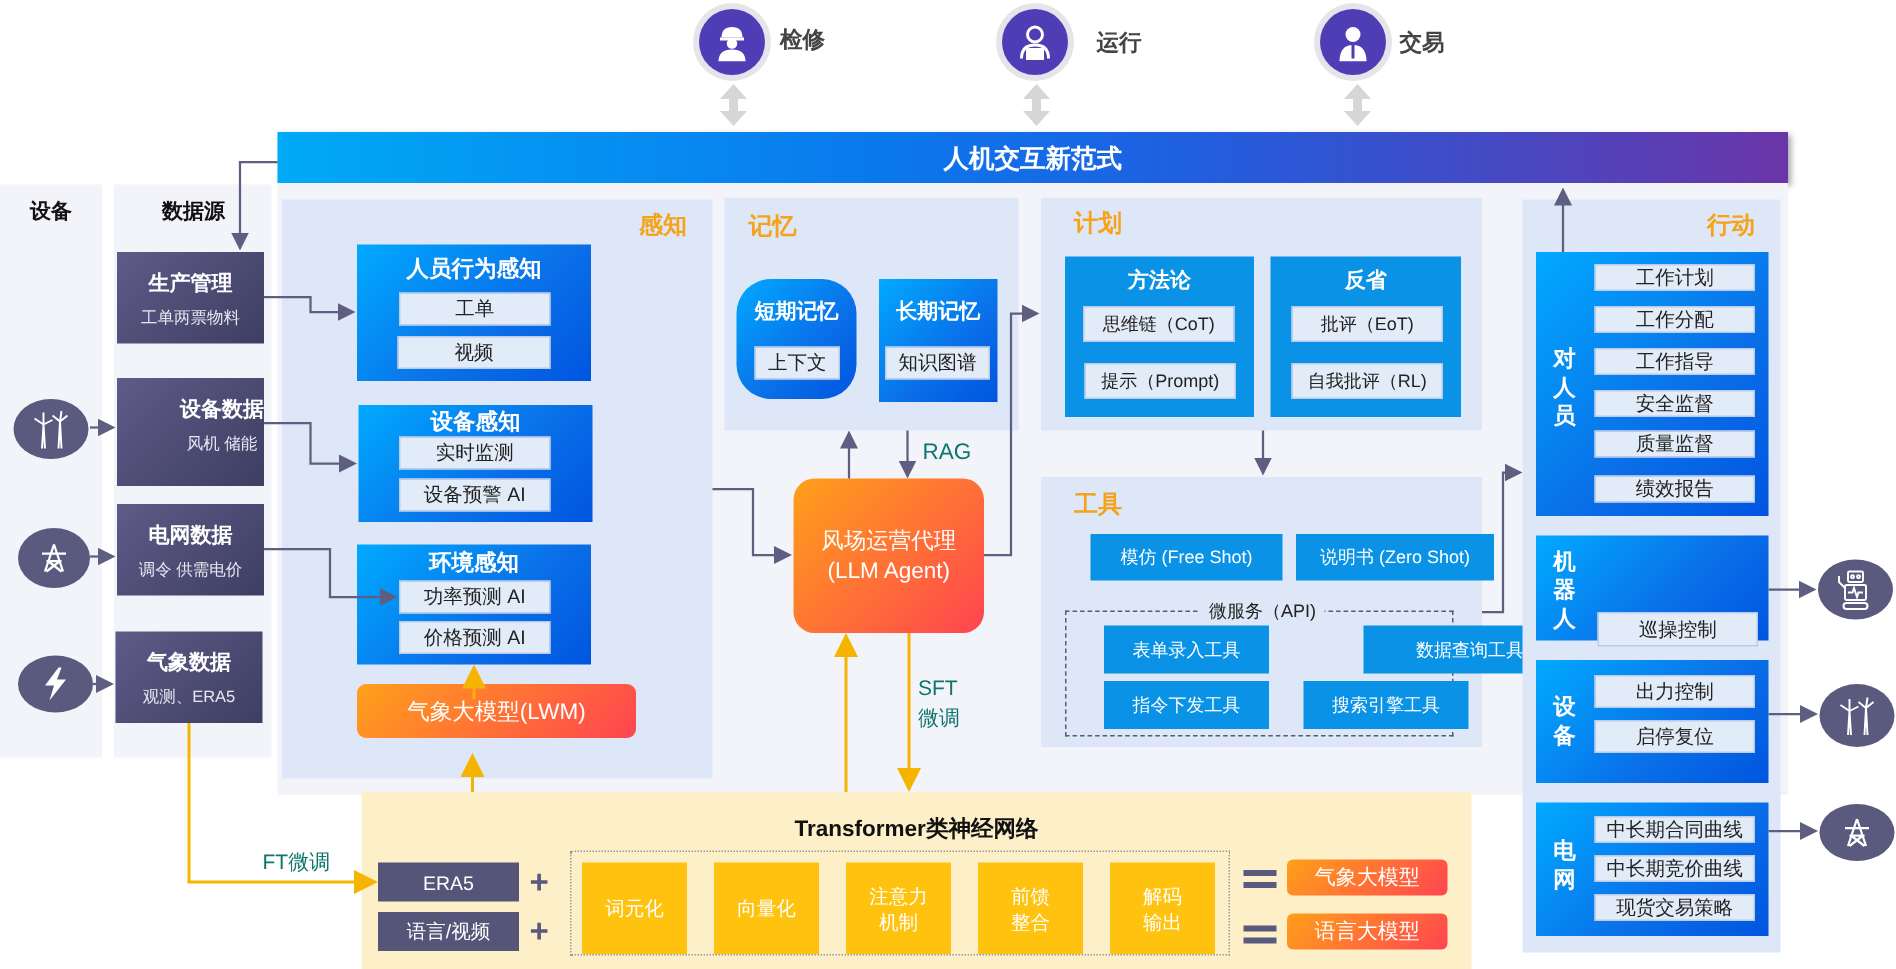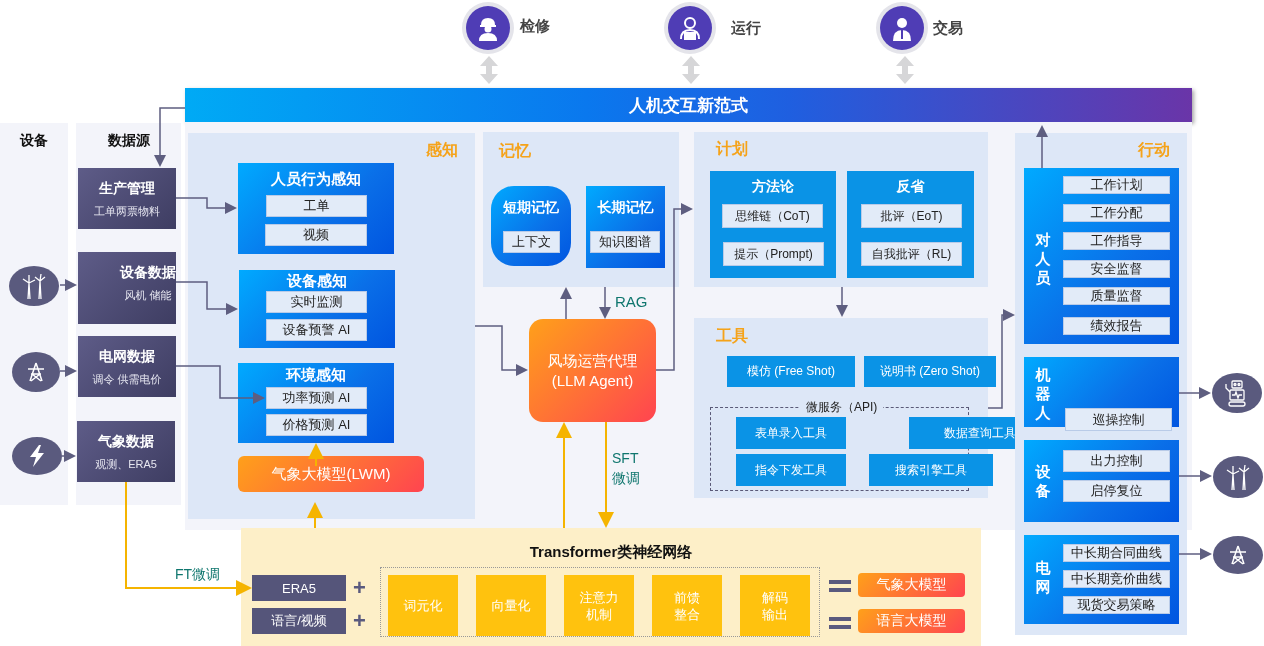--- a/index.html
+++ b/index.html
@@ -177,21 +177,21 @@
 
 <div class="abs panel" style="left:694px;top:318px;width:294px;height:180px;"></div>
 <div class="panel-title" style="left:716px;top:326px;">工具</div>
 <div class="flat" style="left:707px;top:356px;width:128px;height:31px;">模仿 (Free Shot)</div>
 <div class="flat" style="left:844px;top:356px;width:132px;height:31px;">说明书 (Zero Shot)</div>
 <div class="abs" style="left:710px;top:407px;width:259px;height:84px;border:1.5px dashed #5a5a78;"></div>
 <div class="abs" style="left:800px;top:399px;padding:0 6px;background:#dde7f7;font-size:12px;color:#222;">微服务（API)</div>
 <div class="flat" style="left:716px;top:417px;width:110px;height:32px;">表单录入工具</div>
 <div class="flat" style="left:889px;top:417px;width:110px;height:32px;padding-left:32px;">数据查询工具</div>
 <div class="flat" style="left:716px;top:454px;width:110px;height:32px;">指令下发工具</div>
-<div class="flat" style="left:849px;top:454px;width:124px;height:32px;font-family:Liberation Serif, serif;">搜索引擎工具</div>
+<div class="flat" style="left:849px;top:454px;width:110px;height:32px;font-family:Liberation Serif, serif;">搜索引擎工具</div>
 
 <div class="abs panel" style="left:1015px;top:133px;width:172px;height:502px;"></div>
 <div class="panel-title" style="left:1138px;top:140px;">行动</div>
 
 <div class="bluebox" style="left:1024px;top:168px;width:155px;height:176px;"></div>
 <div class="vert" style="left:1034px;top:230px;">对<br>人<br>员</div>
 <div class="chip" style="left:1063px;top:176px;width:107px;height:18px;">工作计划</div>
 <div class="chip" style="left:1063px;top:204px;width:107px;height:18px;">工作分配</div>
 <div class="chip" style="left:1063px;top:232px;width:107px;height:18px;">工作指导</div>
 <div class="chip" style="left:1063px;top:260px;width:107px;height:18px;">安全监督</div>

